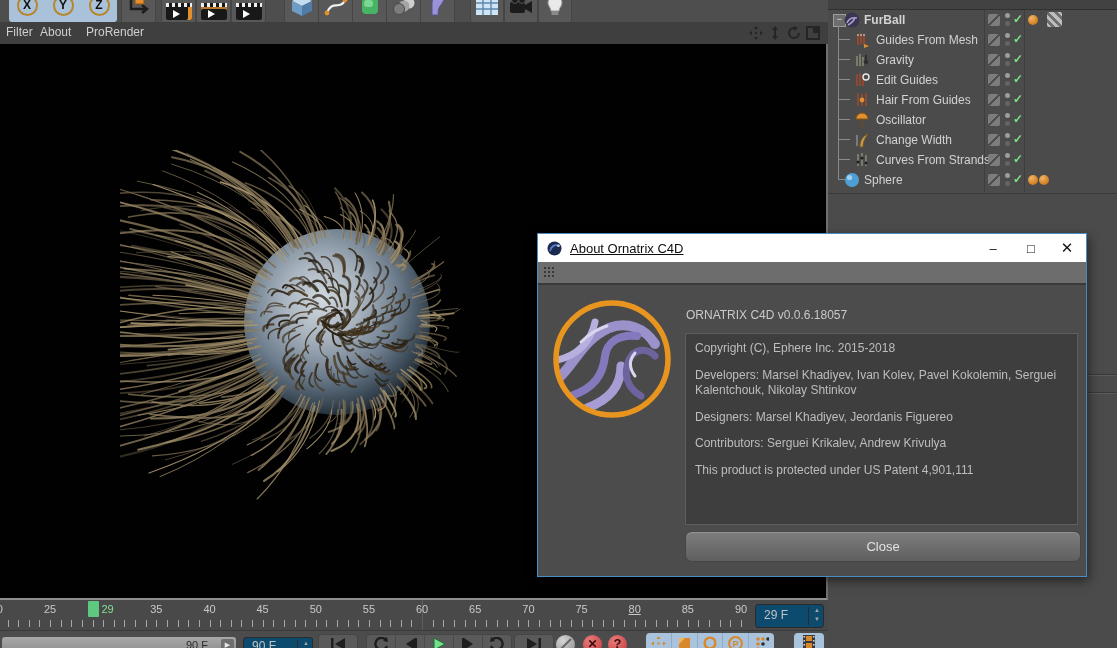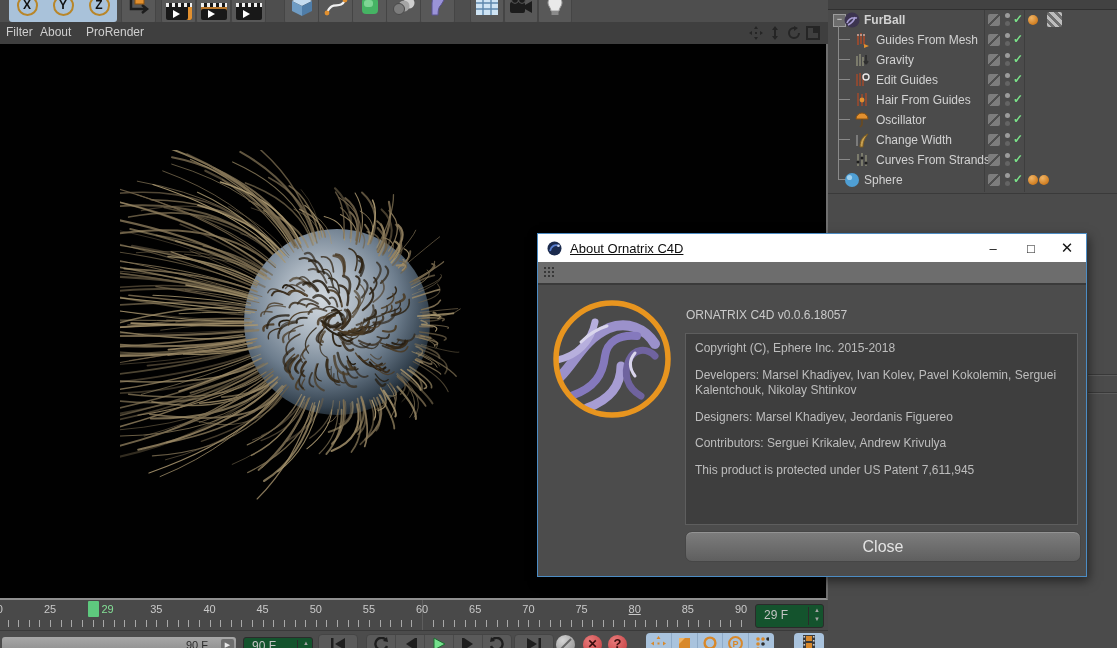--- a/index.html
+++ b/index.html
@@ -53,32 +53,32 @@
   #dlg-strip{position:absolute;left:0;top:28px;width:100%;height:21px;background:#6d6d6d;border-bottom:2px solid #3a3a3a;}
   #dlg-grip{position:absolute;left:5px;top:4px;width:13px;height:13px;
      background-image:radial-gradient(#383838 1px,transparent 1.2px);background-size:4px 4px;}
   #dlg-logo{position:absolute;left:13px;top:64px;width:122px;height:122px;}
   #dlg-version{position:absolute;left:148px;top:74px;font-size:12px;color:#c9c9c9;}
   #dlg-infobox{position:absolute;left:147px;top:99px;width:393px;height:192px;background:#3e3e3e;border:1px solid #5e5e5e;box-sizing:border-box;overflow:hidden;}
   #dlg-infobox p{margin:11px 10px 0 9px;font-size:12px;line-height:1.3;color:#bdbdbd;}
   #dlg-infobox p:first-child{margin-top:7px;}
   #dlg-close-btn{position:absolute;left:147px;top:297px;width:394px;height:29px;border-radius:7px;
      background:linear-gradient(#7d7d7d,#5f5f5f);border:1px solid #464646;box-shadow:inset 0 1px 0 #939393;
-     display:flex;align-items:center;justify-content:center;font-size:16px;color:#e3e3e3;cursor:pointer;}
+     display:flex;align-items:center;justify-content:center;font-size:13px;color:#e3e3e3;cursor:pointer;}
   
   .rp-line{position:absolute;height:1px;background:#393939;box-shadow:0 1px 0 #5c5c5c;}
   
   #timeline{position:absolute;left:0;top:600px;width:828px;height:30px;background:#494949;}
   #ruler{position:absolute;left:0;top:0;width:750px;height:30px;overflow:hidden;}
   .tick{position:absolute;top:20px;width:1px;height:7px;background:#a8a8a8;}
   .rlab{position:absolute;top:3px;transform:translateX(-50%);font-size:11px;color:#c9c9c9;}
   #tl-marker{position:absolute;top:1px;width:11px;height:16px;background:#5ec97e;border-radius:1px;}
   #tl-marker-label{position:absolute;top:3px;font-size:11px;color:#84e096;}
   #tl-preview-line{position:absolute;top:0;width:1px;height:30px;background:#5e5e5e;}
-  .fspin{position:absolute;background:#14532d;border:1px solid #2b2b2b;border-radius:3px;color:#c3c3c3;font-size:12px;}
+  .fspin{position:absolute;background:#0c4a6e;border:1px solid #2b2b2b;border-radius:3px;color:#c3c3c3;font-size:12px;}
   .fspin .val{position:absolute;left:8px;top:3px;}
   .fspin .arrows{position:absolute;right:3px;top:1px;font-size:6px;color:#a5a5a5;line-height:9px;text-align:center;}
   .fspin .sep{position:absolute;right:14px;top:2px;bottom:2px;width:1px;background:#2b2b2b;}
   #frame-spin{left:755px;top:4px;width:67px;height:22px;}
   
   #transport{position:absolute;left:0;top:630px;width:828px;height:18px;background:#4c4c4c;border-top:1px solid #3a3a3a;}
   #range-slider{position:absolute;left:2px;top:6px;width:234px;height:16px;background:linear-gradient(#a8a8a8,#8c8c8c);border-radius:3px;}
   #range-slider .rv{position:absolute;right:28px;top:2px;font-size:11px;color:#2a2a2a;}
   #range-slider .rs-btn{position:absolute;right:2px;top:2px;width:13px;height:12px;background:#6e6e6e;border-radius:2px;color:#e8e8e8;font-size:7px;text-align:center;line-height:12px;}
   #end-spin{left:243px;top:6px;width:68px;height:16px;}
@@ -1054,18 +1054,18 @@
         <path d="M84 78 C78 70 78 62 84 55" stroke="#d9d5ec" stroke-width="3"></path>
       </g>
       <circle cx="61" cy="61" r="56" fill="none" stroke="#e8951f" stroke-width="5.5"></circle>
     </svg>
     <div id="dlg-version">ORNATRIX C4D v0.0.6.18057</div>
     <div id="dlg-infobox">
       <p>Copyright (C), Ephere Inc. 2015-2018</p>
       <p>Developers: Marsel Khadiyev, Ivan Kolev, Pavel Kokolemin, Serguei Kalentchouk, Nikolay Shtinkov</p>
       <p>Designers: Marsel Khadiyev, Jeordanis Figuereo</p>
       <p>Contributors: Serguei Krikalev, Andrew Krivulya</p>
-      <p>This product is protected under US Patent 7,611,945</p>
+      <p>This product is protected under US Patent 4,901,111</p>
     </div>
     <div id="dlg-close-btn">Close</div>
   </div>
 
 </div>
 
 </body></html>

